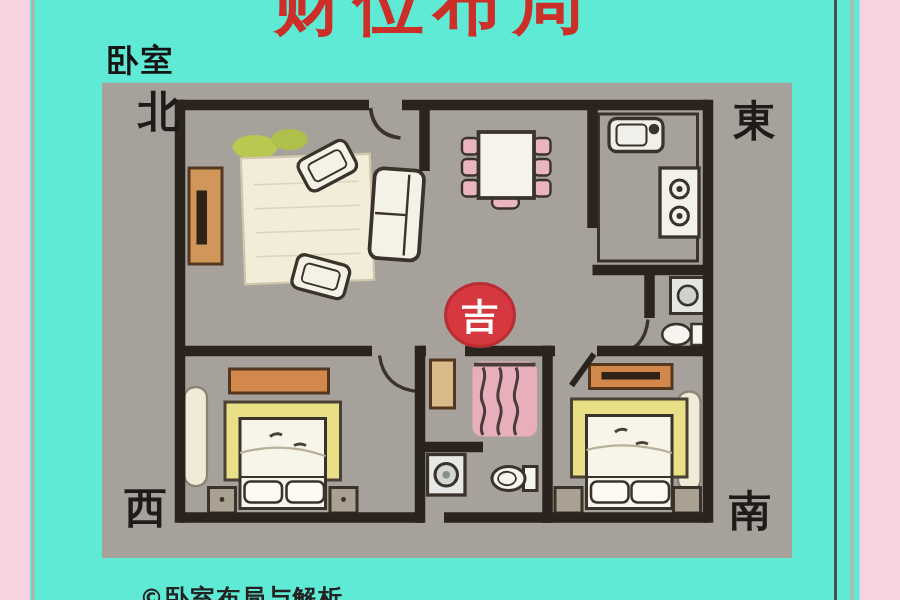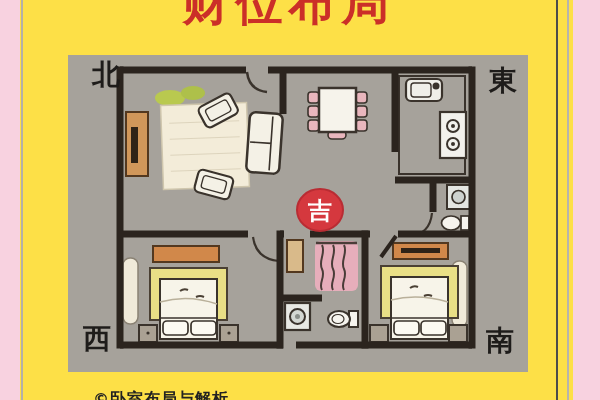--- a/index.html
+++ b/index.html
@@ -1,18 +1,18 @@
 <!DOCTYPE html>
 <html><head>
 <meta charset="utf-8">
 <style>
   html,body{margin:0;padding:0;}
   body{width:600px;height:400px;overflow:hidden;background:#f4f2ec;
        font-family:"DejaVu Sans","Liberation Sans",sans-serif;}
-  .stage{position:relative;width:600px;height:400px;background:#fde047;}
+  .stage{position:relative;width:600px;height:400px;background:#5eead4;}
   .pink-strip{position:absolute;top:0;height:400px;background:#f8d2e0;}
   .pink-left{left:0;width:20px;}
   .pink-right{left:573px;width:27px;}
   .edge-line{position:absolute;top:0;height:400px;}
   .edge-left-gray{left:21px;width:2px;background:#b4b0a8;}
   .edge-right-dark{left:556px;width:2px;background:#4c4c4a;}
   .edge-right-gray{left:567px;width:2px;background:#b8b4ac;}
   .page-title{position:absolute;left:20px;top:-21px;width:537px;text-align:center;
       font-size:47px;font-weight:800;color:#cb2f28;letter-spacing:6px;line-height:1;
       white-space:nowrap;}
@@ -28,20 +28,21 @@
 <body>
 
 <div class="stage">
   <div class="pink-strip pink-left"></div>
   <div class="pink-strip pink-right"></div>
   <div class="edge-line edge-left-gray"></div>
   <div class="edge-line edge-right-dark"></div>
   <div class="edge-line edge-right-gray"></div>
 
   <div class="page-title">财位布局</div>
+  <div class="corner-label">卧室</div>
 
   <div class="plan-wrap">
     <svg width="460" height="317" viewBox="68 55 460 317" xmlns="http://www.w3.org/2000/svg">
 
       <rect x="68" y="55" width="460" height="317" fill="#a6a29b"></rect>
 
       <g>
         <ellipse cx="170" cy="98" rx="15" ry="8" fill="#b9c94f"></ellipse>
         <ellipse cx="193" cy="93" rx="12" ry="7" fill="#aec04a"></ellipse>
         <g>

